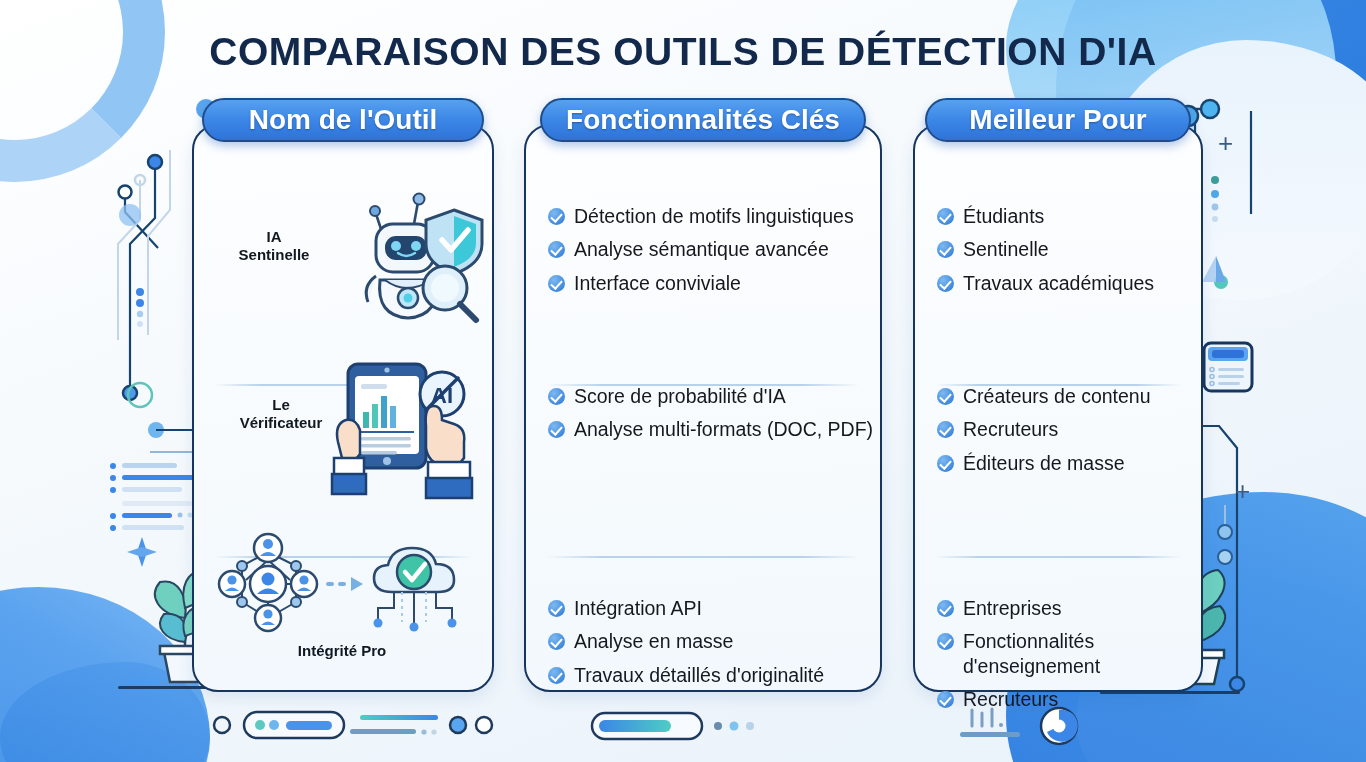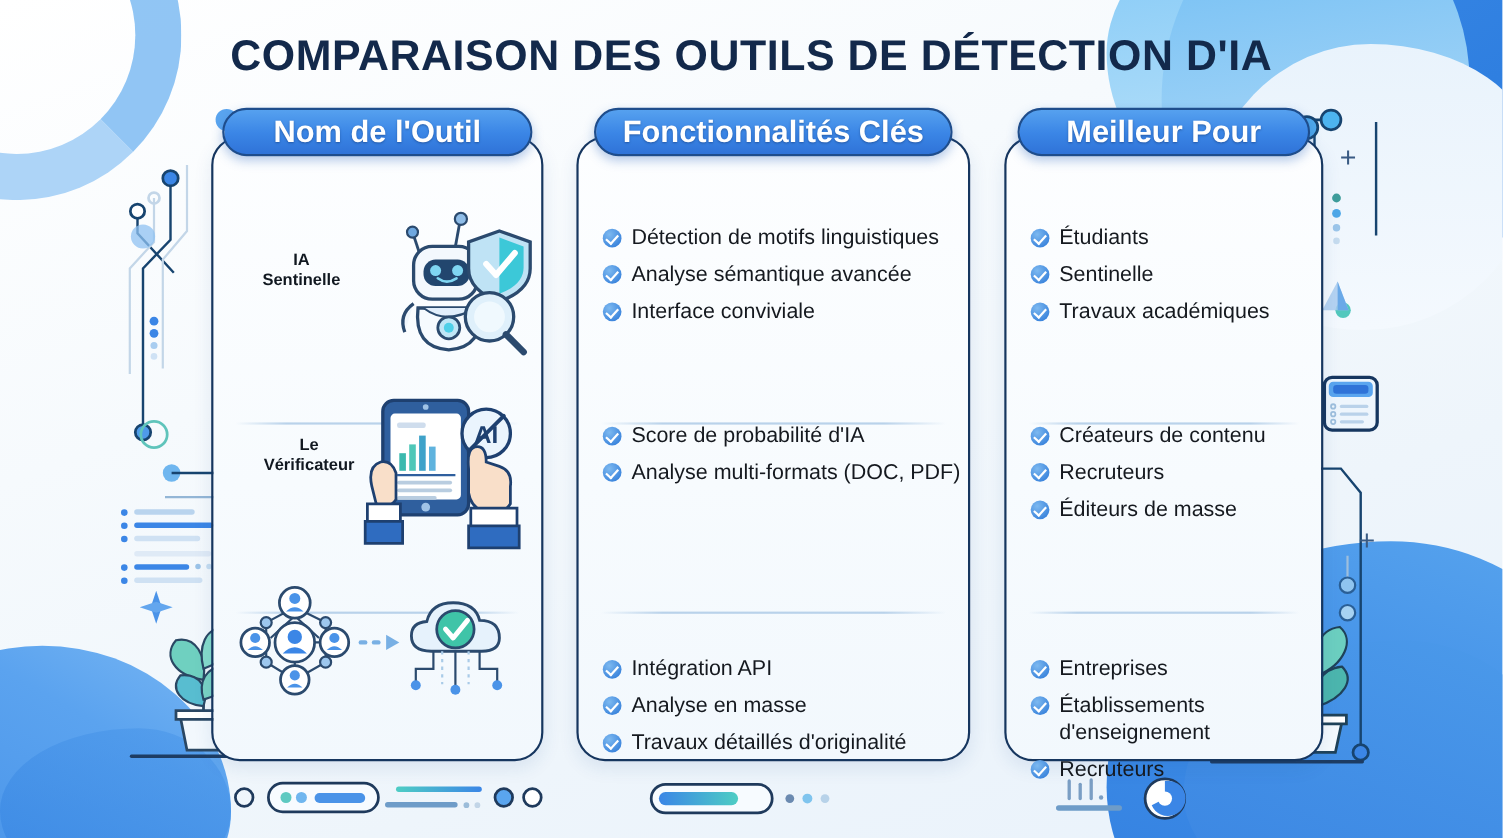--- a/index.html
+++ b/index.html
@@ -539,20 +539,23 @@
               <path d="M208 62 L208 94"></path>
             </g>
             <g fill="none" stroke="#a9cbe8" stroke-width="2" stroke-dasharray="3 4">
               <path d="M196 62 L196 92"></path>
                 <path d="M220 62 L220 92"></path>
             </g>
             <circle cx="172" cy="93" r="4.5" fill="#4a93e8"></circle>
             <circle cx="246" cy="93" r="4.5" fill="#4a93e8"></circle>
             <circle cx="208" cy="97" r="4.5" fill="#4a93e8"></circle>
           </svg>
+          <div class="tool-name" id="tool-name-2">
+            <div>Intégrité Pro</div>
+          </div>
         </div>
       </div>
     </div>
   </div>
 
   <div class="card" id="card-2">
     <div class="card-header">Fonctionnalités Clés</div>
     <div class="card-body">
       <div class="divider d1"></div>
       <div class="divider d2"></div>
@@ -647,21 +650,21 @@
       </div>
 
       <div class="row r3">
         <div class="bullets b3">
           <div class="bullet">
             <span class="check"></span>
             <span class="bullet-text">Entreprises</span>
           </div>
           <div class="bullet">
             <span class="check"></span>
-            <span class="bullet-text">Établissements d'enseignement</span>
+            <span class="bullet-text">Fonctionnalités d'enseignement</span>
           </div>
           <div class="bullet">
             <span class="check"></span>
             <span class="bullet-text">Recruteurs</span>
           </div>
         </div>
       </div>
     </div>
   </div>
 

